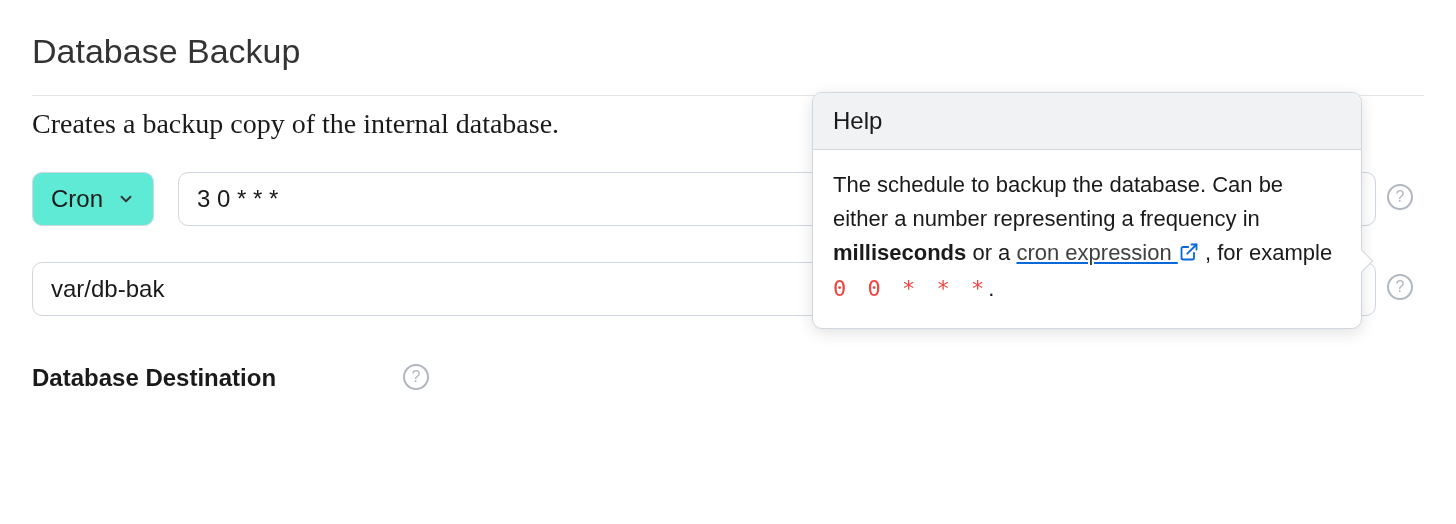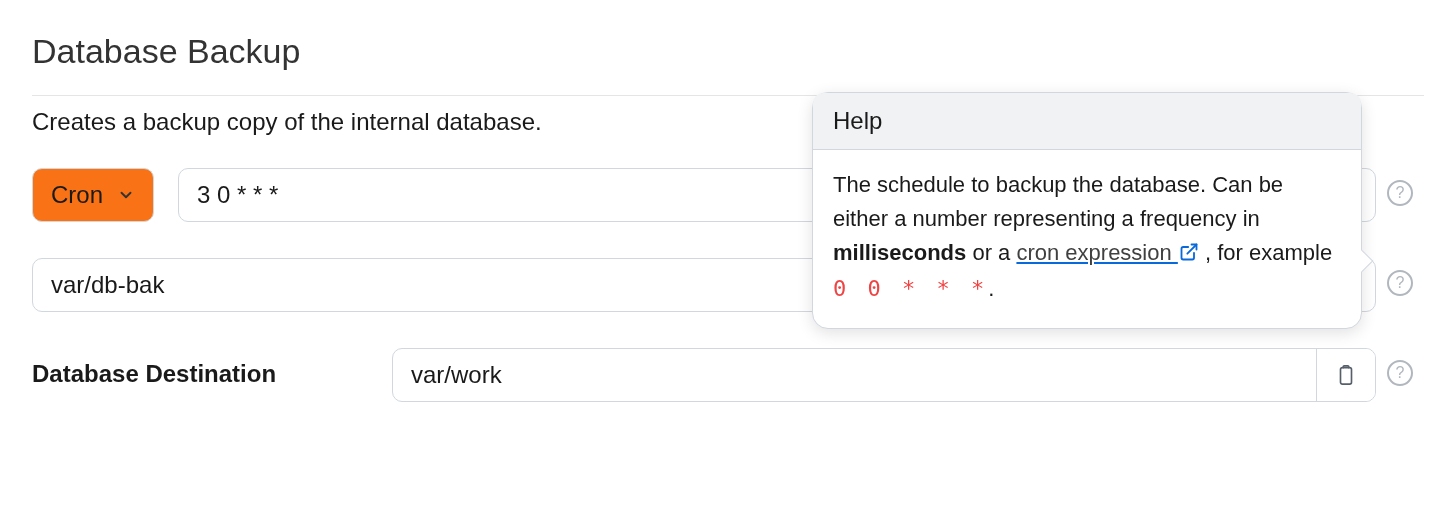--- a/index.html
+++ b/index.html
@@ -13,24 +13,25 @@
   }
   .section-title {
     font-size: 34px;
     font-weight: 400;
     color: #333;
     margin: 0 0 12px 0;
     padding-bottom: 24px;
     border-bottom: 1px solid #e5e5e5;
   }
   .section-desc {
-    font-size: 24px;
+    font-size: 28px;
     color: #1a1a1a;
     margin: 4px 0 32px 0;
     font-weight: 400;
+    font-family: Liberation Serif, serif;
   }
   .form-row {
     display: flex;
     align-items: flex-start;
     margin-bottom: 36px;
     position: relative;
   }
   .form-label {
     width: 360px;
     flex-shrink: 0;
@@ -44,21 +45,21 @@
     display: flex;
     gap: 24px;
     align-items: center;
   }
   .select-wrap {
     display: flex;
     align-items: center;
     border: 1px solid #d0d7de;
     border-radius: 10px;
     padding: 12px 18px;
-    background: #f97316;
+    background: #5eead4;
     gap: 14px;
     cursor: pointer;
   }
   .select-wrap span {
     font-size: 24px;
     color: #1a1a1a;
   }
   .chevron {
     width: 18px;
     height: 18px;
@@ -122,21 +123,21 @@
     font-size: 16px;
     cursor: pointer;
   }
   .tooltip {
     position: absolute;
     top: 60px;
     left: 780px;
     width: 550px;
     background: #fff;
     border: 1px solid #d0d7de;
-    border-radius: 16px;
+    border-radius: 10px;
     box-shadow: 0 4px 16px rgba(0,0,0,0.12);
     z-index: 10;
   }
   .tooltip-arrow {
     position: absolute;
     right: -9px;
     top: 160px;
     width: 16px;
     height: 16px;
     background: #fff;
@@ -221,29 +222,18 @@
     <div class="form-controls">
       <input type="text" class="text-input" value="var/db-bak" style="">
     </div>
     <div class="help-icon-wrap">
       <div class="help-icon">?</div>
     </div>
   </div>
 
   <div class="form-row">
     <div class="form-label">Database Destination</div>
-    <div class="form-controls">
-      <div class="input-with-copy">
-        <input type="text" value="var/work" style="">
-        <button class="copy-btn">
-          <svg viewBox="0 0 24 24" fill="none" stroke="#57606a" stroke-width="1.8" stroke-linecap="round" stroke-linejoin="round">
-              <rect x="6" y="4" width="12" height="18" rx="2"></rect>
-              <path d="M9 4V3a1 1 0 0 1 1-1h4a1 1 0 0 1 1 1v1"></path>
-            </svg>
-        </button>
-      </div>
-    </div>
     <div class="help-icon-wrap">
       <div class="help-icon">?</div>
     </div>
   </div>
 
 </div>
 
 </body></html>

